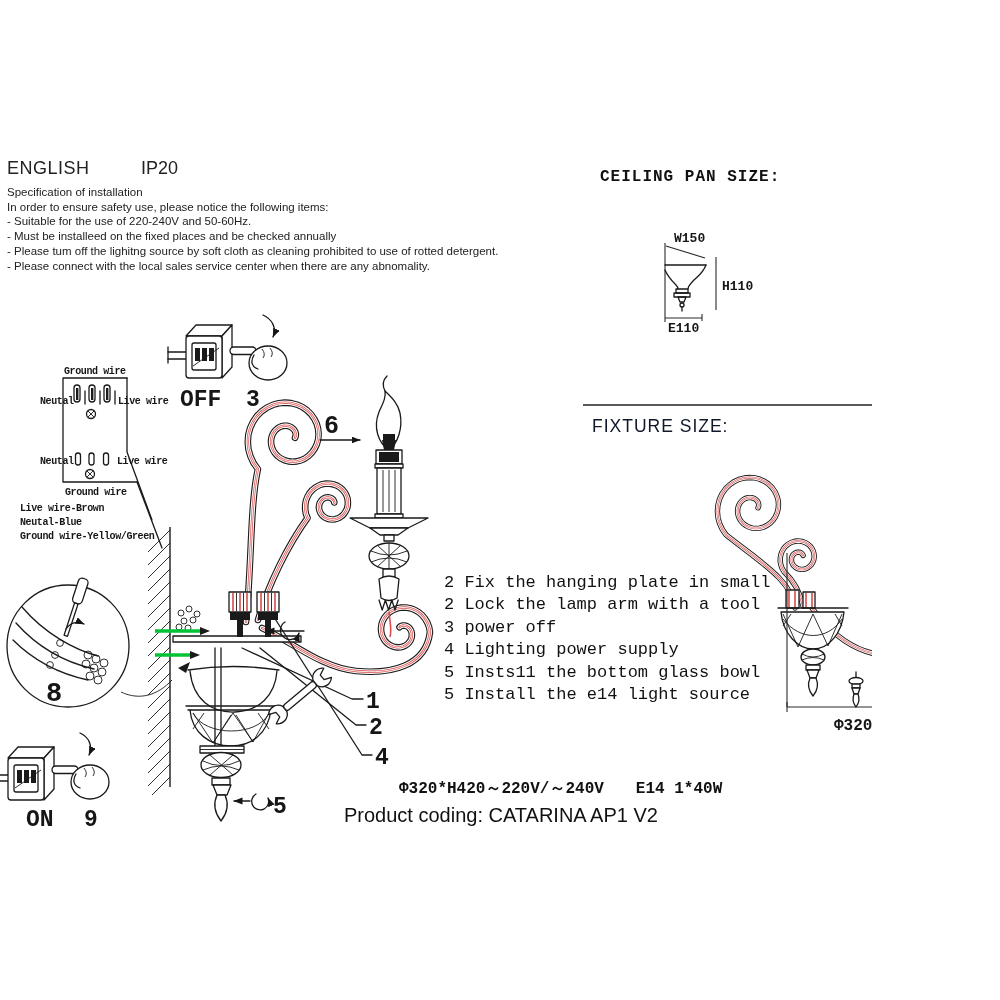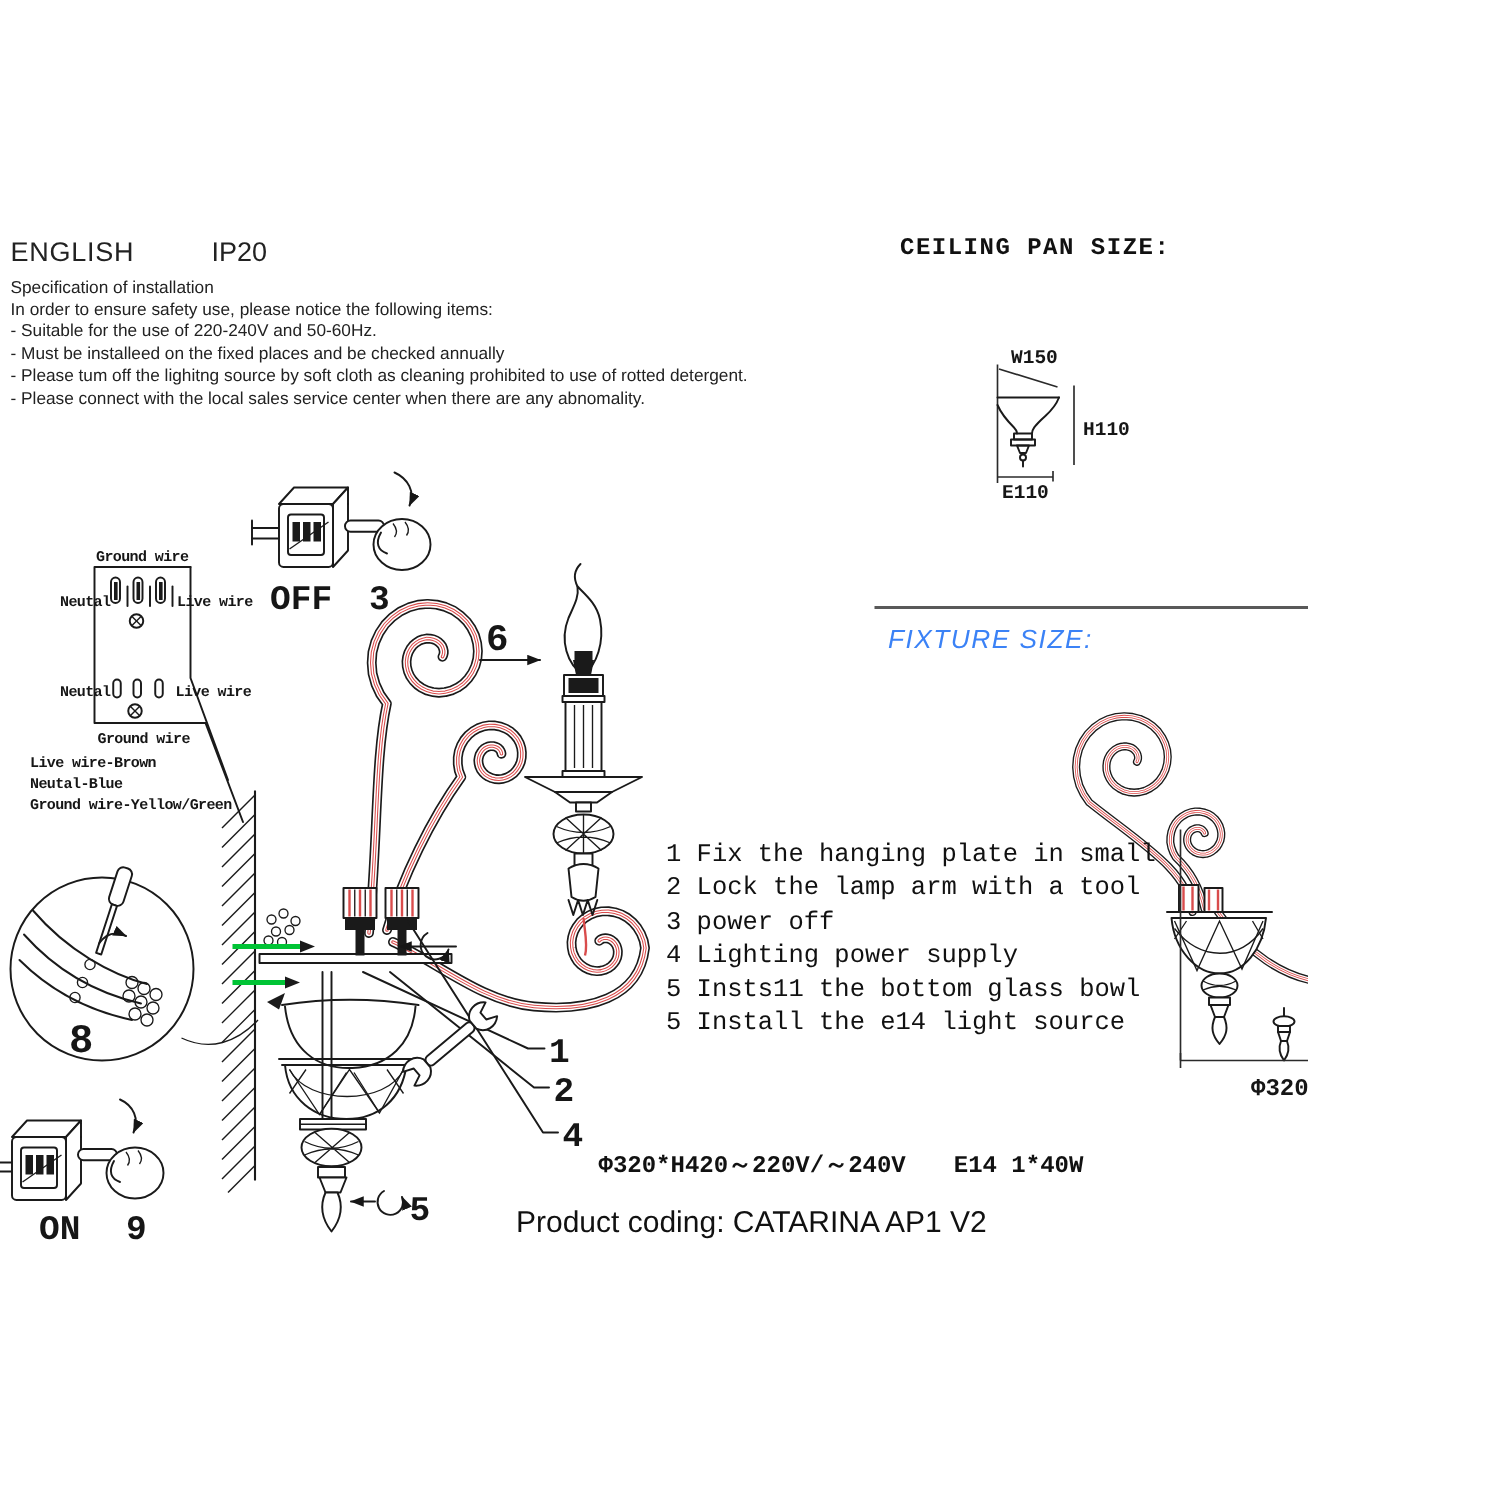--- a/index.html
+++ b/index.html
@@ -1,26 +1,26 @@
 <!DOCTYPE html>
 <html style="--red: #d94c4c; --green: #00c435;"><head>
 <meta charset="utf-8">
 <style>
   html,body{margin:0;padding:0;background:#fff;}
   #page{position:relative;width:872px;height:1000px;background:#fff;overflow:hidden;
         font-family:"Liberation Sans",sans-serif;color:#1c1c1c;}
   .abs{position:absolute;}
   .sans{font-family:"Liberation Sans",sans-serif;}
-  .mono{font-family:"Liberation Mono",monospace;}
+  .mono{font-family:"Liberation Mono",monospace;margin-top:12px;}
   #hdr-lang{left:7px;top:158px;font-size:18px;letter-spacing:.5px;color:#222;}
   #hdr-ip{left:141px;top:158px;font-size:18px;color:#222;text-align:right;}
   #spec{left:7px;top:185px;font-size:11.5px;line-height:14.7px;color:#222;white-space:nowrap;}
   #ceiling-title{left:600px;top:156px;font-size:16px;font-weight:600;letter-spacing:1px;color:#111;}
   #rule{left:583px;top:404px;width:417px;height:2px;background:#595959;}
-  #fixture-title{left:592px;top:416px;font-size:17.5px;letter-spacing:1px;color:#3b82f6;font-style:italic;}
+  #fixture-title{left:592px;top:416px;font-size:17.5px;letter-spacing:1px;color:#0f172a;}
   #steps{left:444px;top:560px;font-size:17px;line-height:22.4px;color:#111;white-space:nowrap;font-weight:500;}
   #specline{left:399px;top:766px;font-size:16px;font-weight:600;color:#111;white-space:nowrap;}
   #specline .gap{display:inline-block;width:32px;}
   #coding{left:344px;top:804px;font-size:20px;color:#111;}
   svg{position:absolute;overflow:visible;}
   svg text{fill:#161616;}
   .ln{fill:none;stroke:#1a1a1a;stroke-width:1.3;stroke-linecap:round;stroke-linejoin:round;}
   .lnthin{fill:none;stroke:#1a1a1a;stroke-width:0.9;}
   .fillw{fill:#fff;stroke:#1a1a1a;stroke-width:1.3;stroke-linejoin:round;}
   .dark{fill:#1a1a1a;stroke:none;}
@@ -420,21 +420,21 @@
       <line class="dim" x1="787" y1="553" x2="787" y2="707"></line>
       <line class="dim" x1="787" y1="707" x2="940" y2="707"></line>
       <line class="dim" x1="787" y1="702" x2="787" y2="712"></line>
       <line class="dim" x1="940" y1="702" x2="940" y2="712"></line>
       <text class="dimlbl" x="954" y="592" style="font-size:16px">H420</text>
       <text class="dimlbl" x="834" y="730" style="font-size:16px">Φ320</text>
     </g>
   </svg>
 
   <div id="steps" class="abs mono">
-    <div>1 Fix the hanging plate in small</div>
+    <div>2 Fix the hanging plate in small</div>
     <div>2 Lock the lamp arm with a tool</div>
     <div>3 power off</div>
     <div>4 Lighting power supply</div>
     <div>5 Insts11 the bottom glass bowl</div>
     <div>5 Install the e14 light source</div>
   </div>
 
   <div id="specline" class="abs mono">
     <span>Φ320*H420～220V/～240V</span><span class="gap"></span><span>E14 1*40W</span>
   </div>

